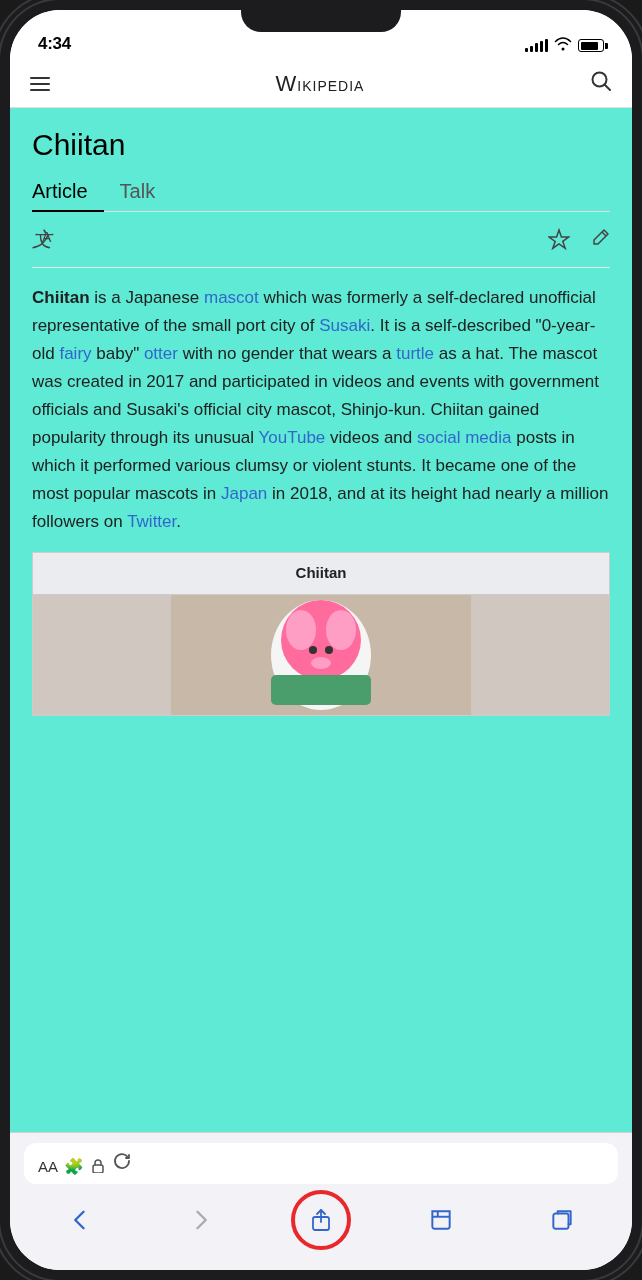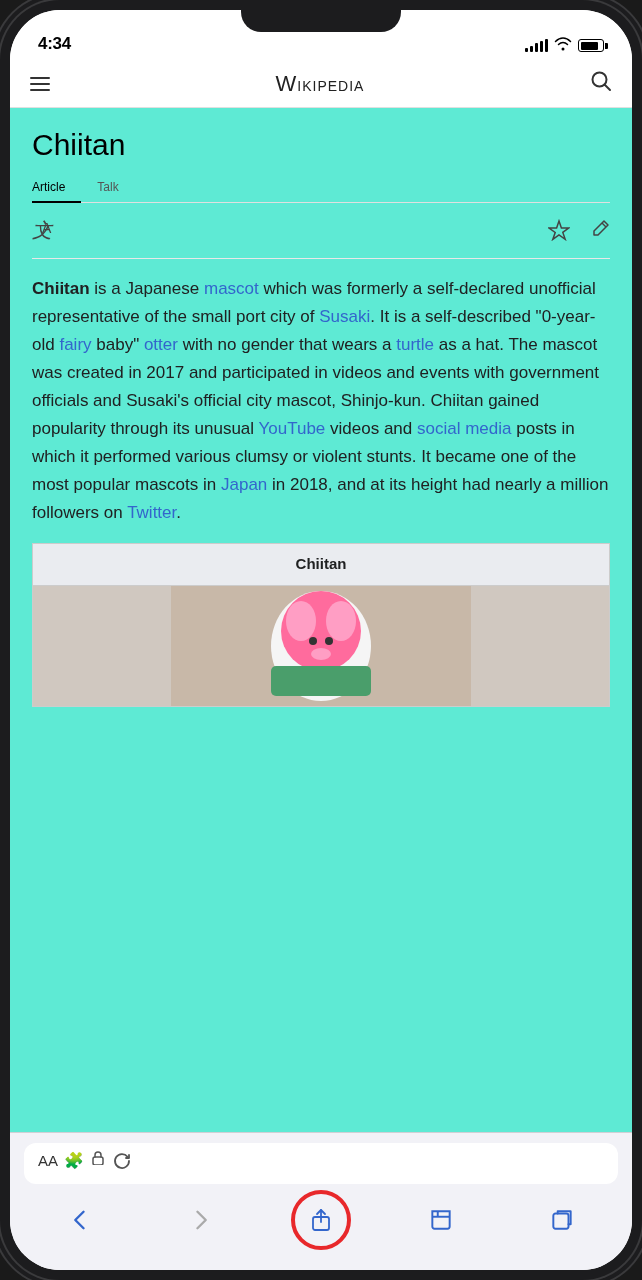--- a/index.html
+++ b/index.html
@@ -196,21 +196,21 @@
 
     .article-tabs {
       display: flex;
       gap: 0;
       border-bottom: 1px solid #e0e0e0;
       margin-bottom: 16px;
     }
 
     .tab {
       padding: 6px 16px 8px;
-      font-size: 12px;
+      font-size: 20px;
       color: #555;
       cursor: pointer;
       position: relative;
     }
     .tab:first-child { padding-left: 0; }
     .tab.active {
       color: #000;
       font-weight: 500;
     }
     .tab.active::after {
@@ -299,21 +299,21 @@
     .url-bar-area {
       background: #f2f2f7;
       padding: 10px 14px 8px;
       border-top: 1px solid #d0d0d5;
     }
 
     .url-bar {
       background: #ffffff;
       border-radius: 12px;
       display: flex;
-      align-items: flex-start;
+      align-items: flex-end;
       padding: 8px 14px;
       gap: 8px;
     }
 
     .url-bar-left {
       display: flex;
       align-items: center;
       gap: 6px;
     }
 

